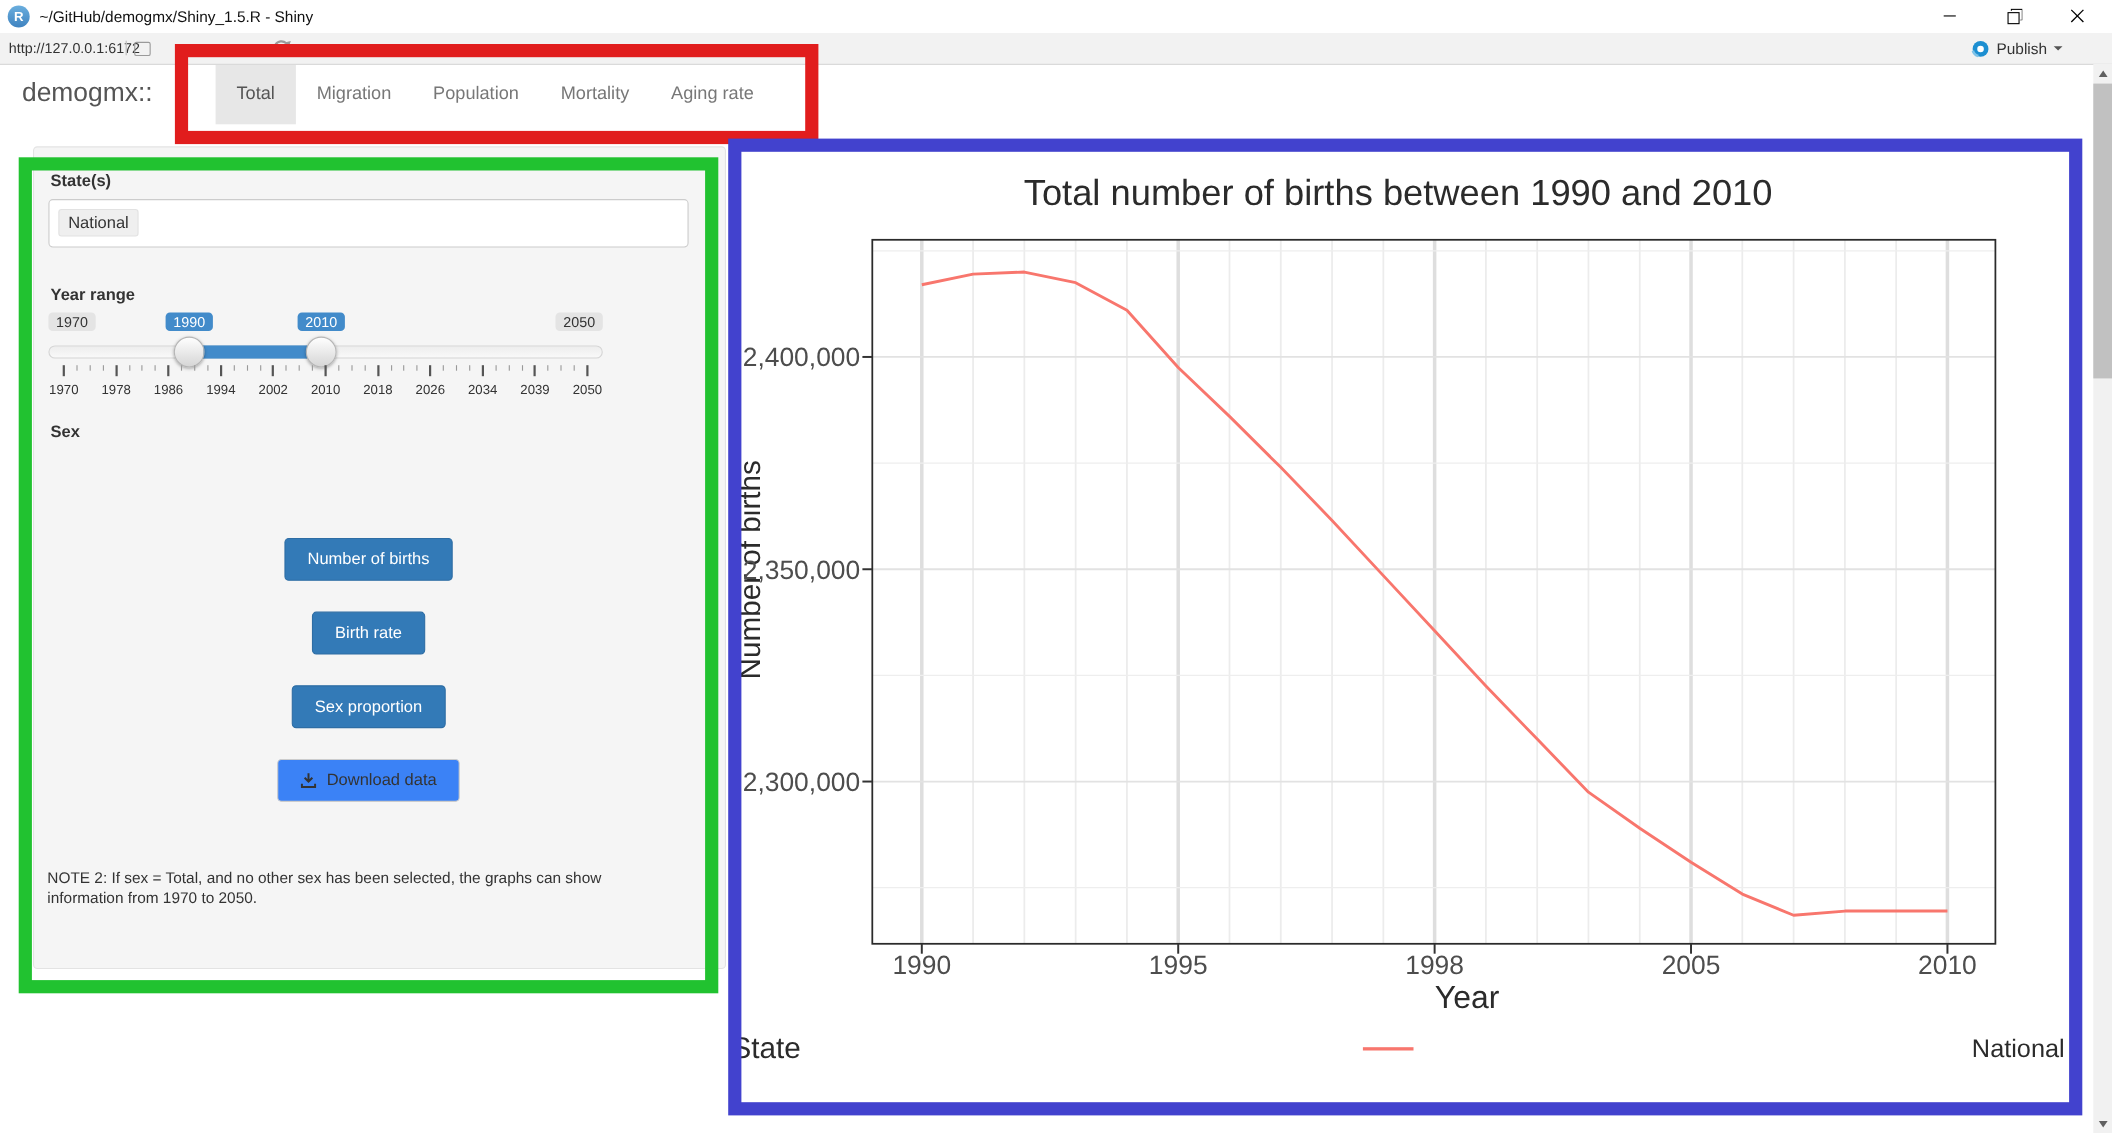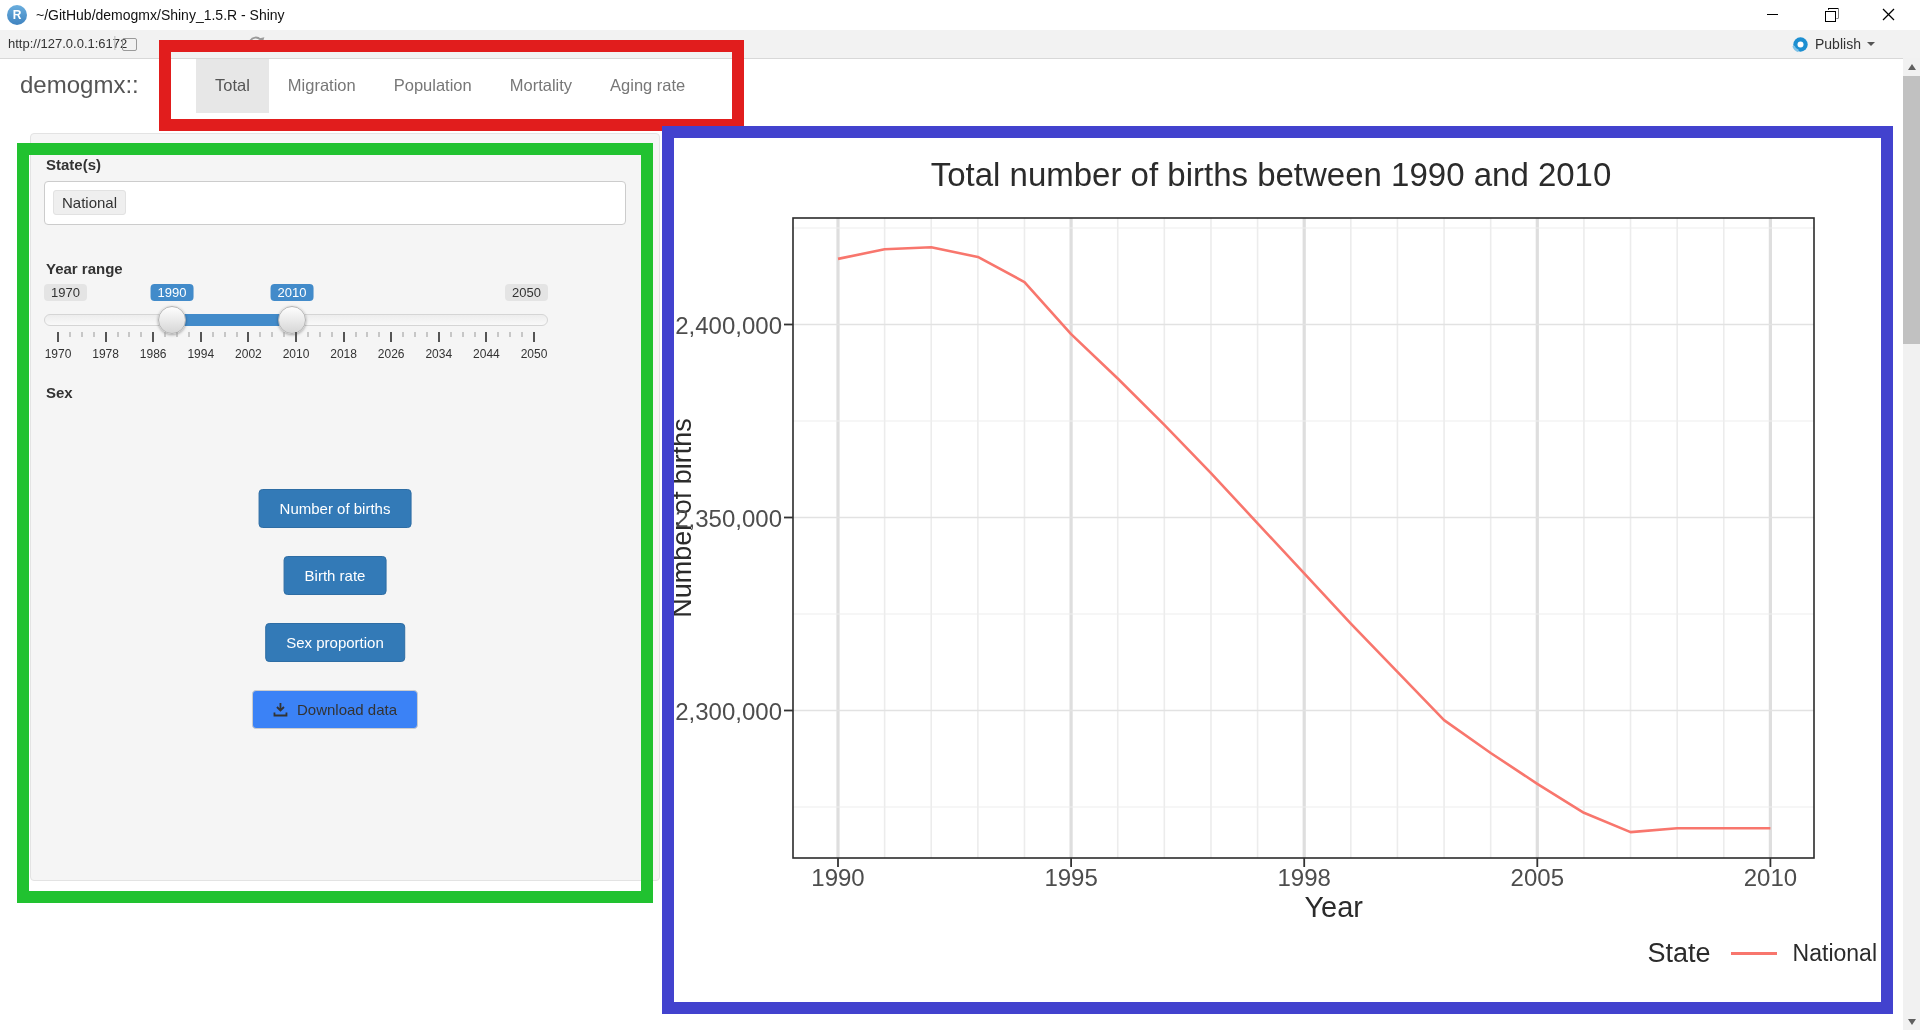--- a/index.html
+++ b/index.html
@@ -84,21 +84,21 @@
   #chart-title{position:absolute;left:665px;top:156px;width:1212px;text-align:center;
                font-size:33px;color:#2b2b2b;z-index:1;}
   #y-axis-title{position:absolute;left:682px;top:518px;transform:translate(-50%,-50%) rotate(-90deg);
                 font-size:27px;color:#2b2b2b;white-space:nowrap;z-index:1;}
   #x-axis-title{position:absolute;left:1243px;top:891px;width:120px;text-align:right;
                 font-size:29px;color:#2b2b2b;z-index:1;}
   #plot-svg{position:absolute;left:665px;top:126px;z-index:1;}
   .xtick{position:absolute;width:90px;text-align:center;top:864px;font-size:24px;color:#4d4d4d;z-index:1;}
   .ytick{position:absolute;left:560px;width:222px;text-align:right;font-size:24px;color:#4d4d4d;z-index:1;}
   #legend{position:absolute;left:665px;top:938px;width:1212px;display:flex;align-items:center;
-          justify-content:flex-end;z-index:1;}
+          justify-content:space-between;z-index:1;}
   #legend-title{font-size:27px;color:#2b2b2b;}
   #legend-swatch{width:46px;height:3px;background:#F8766D;margin:0 16px 0 20px;}
   #legend-entry{font-size:23px;color:#2b2b2b;}
 
   
   .annot{position:absolute;border-style:solid;border-width:12px;box-sizing:border-box;
          z-index:40;pointer-events:none;background:transparent;}
   #annot-red{left:159px;top:40px;width:585px;height:91px;border-color:#e11d1d;}
   #annot-green{left:17px;top:143px;width:636px;height:760px;border-color:#21c230;}
   #annot-blue{left:662px;top:126px;width:1231px;height:888px;border-color:#4242ce;}
@@ -219,21 +219,21 @@
         <div class="slabel" style="left: 347.2px;">2026</div>
         <div class="stick minor" style="left: 359.1px;"></div>
         <div class="stick minor" style="left: 371px;"></div>
         <div class="stick minor" style="left: 382.9px;"></div>
         <div class="stick major" style="left: 394.8px;"></div>
         <div class="slabel" style="left: 394.8px; text-align: center;">2034</div>
         <div class="stick minor" style="left: 406.7px;"></div>
         <div class="stick minor" style="left: 418.6px;"></div>
         <div class="stick minor" style="left: 430.5px;"></div>
         <div class="stick major" style="left: 442.4px;"></div>
-        <div class="slabel" style="left: 442.4px;">2044</div>
+        <div class="slabel" style="left: 442.4px;">2039</div>
         <div class="stick minor" style="left: 454.3px;"></div>
         <div class="stick minor" style="left: 466.2px;"></div>
         <div class="stick minor" style="left: 478.1px;"></div>
         <div class="stick major" style="left: 490px;"></div>
         <div class="slabel" style="left: 490px;">2050</div>
       </div>
   </div>
 
   <div class="side-label" style="top:250px">Sex</div>
 
@@ -242,20 +242,21 @@
   <button class="btn btn-primary" style="top: 489px; background: rgb(51, 122, 183);">Sex proportion</button>
   <button class="btn btn-default" style="top:556px">
     <svg width="15" height="15" viewBox="0 0 15 15">
       <path d="M7.5 1 v7 M4 5 l3.5 3.5 3.5 -3.5" stroke="#333" stroke-width="1.8" fill="none"></path>
       <path d="M1.5 10.5 v3 h12 v-3" stroke="#333" stroke-width="1.8" fill="none"></path>
     </svg>
     <span>Download data</span>
   </button>
 
   <div id="notes">
+      <p>NOTE 2: If sex = Total, and no other sex has been selected, the graphs can show information from 1970 to 2050.</p>
     </div>
 </div>
 
 <div id="chart-title">Total number of births between 1990 and 2010</div>
 <div id="y-axis-title">Number of births</div>
 <svg id="plot-svg" width="1228" height="887">
     <rect x="128" y="92" width="1021" height="640" fill="#ffffff"></rect>
     <line x1="173" y1="92" x2="173" y2="732" stroke="#dedede" stroke-width="3.2"></line>
     <line x1="219.62" y1="92" x2="219.62" y2="732" stroke="#ececec" stroke-width="1.6"></line>
     <line x1="266.24" y1="92" x2="266.24" y2="732" stroke="#ececec" stroke-width="1.6"></line>

